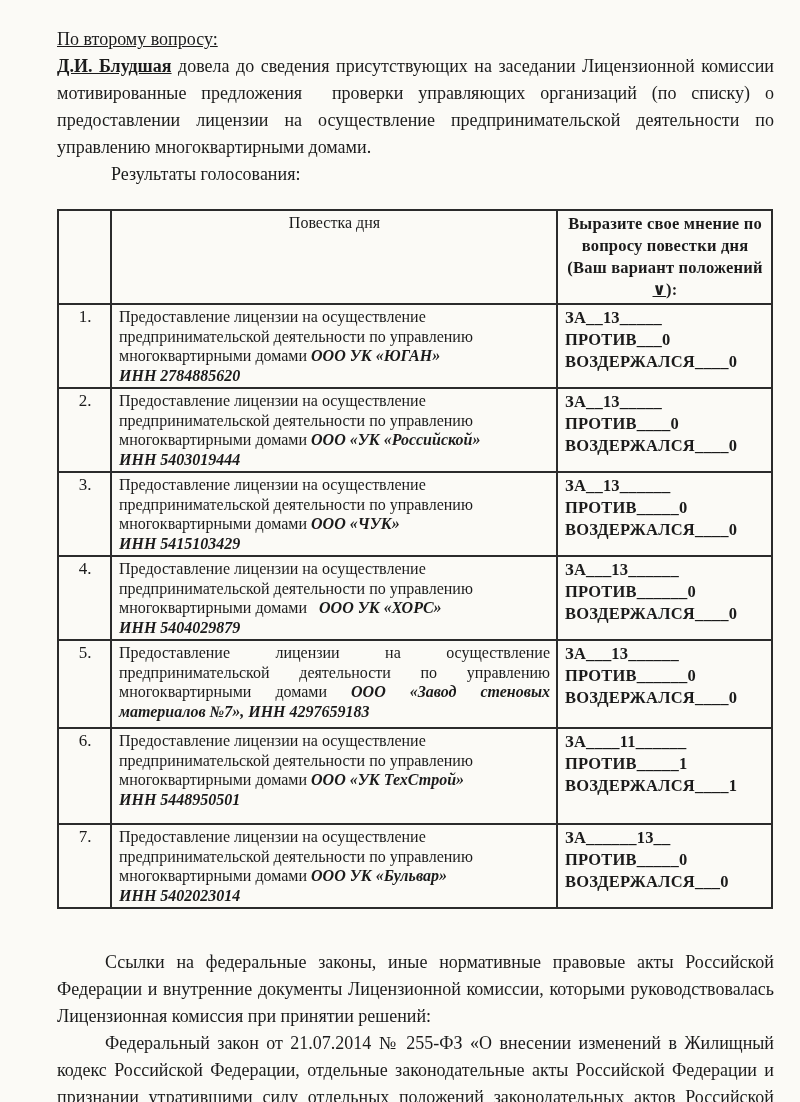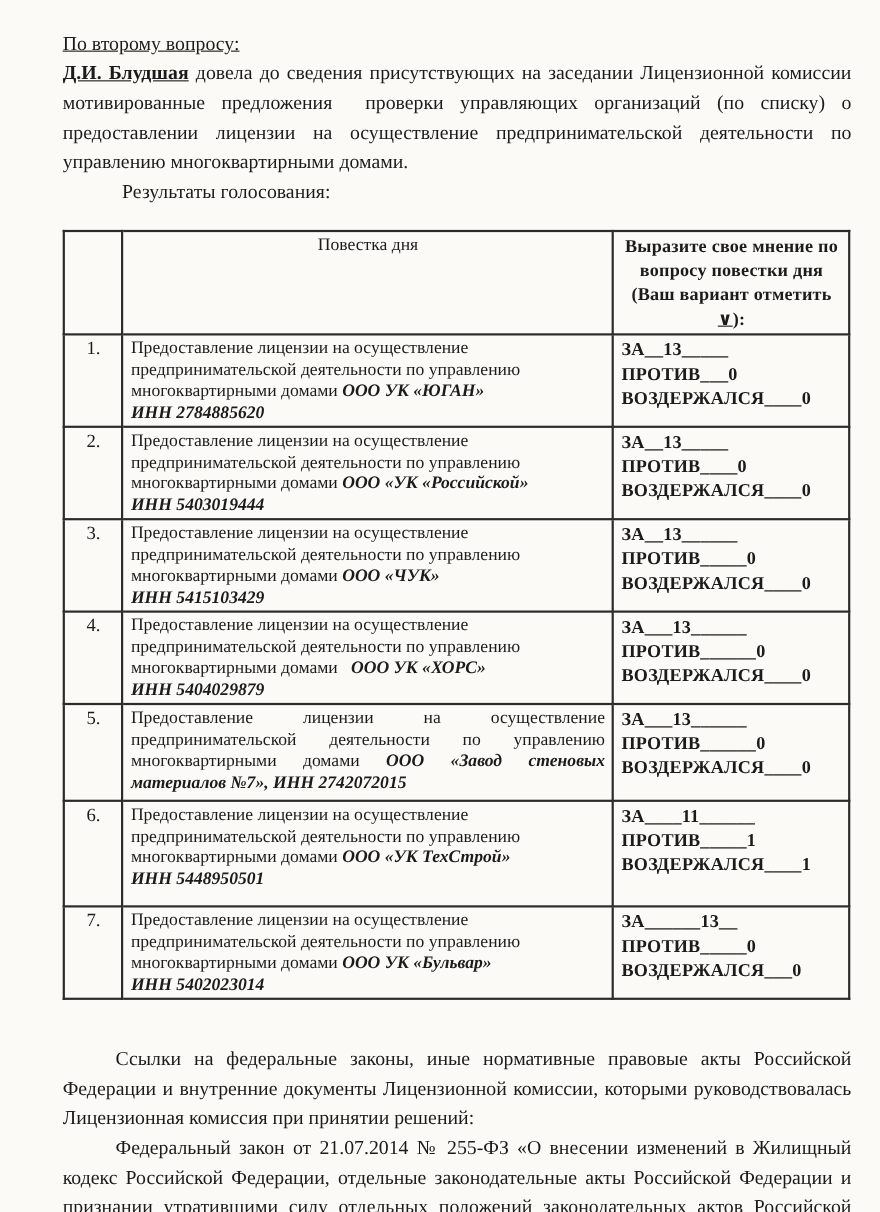--- a/index.html
+++ b/index.html
@@ -72,21 +72,21 @@
   <p class="intro"><span class="b ul">Д.И. Блудшая</span> <span>довела до сведения присутствующих на заседании Лицензионной комиссии мотивированные предложения&nbsp; проверки управляющих организаций (по списку) о предоставлении лицензии на осуществление предпринимательской деятельности по управлению многоквартирными домами.</span></p>
 
   <p class="results">Результаты голосования:</p>
 
   <table class="vote-table">
     <tbody>
         <tr class="hrow">
       <td class="c-num"></td>
       <td class="c-agenda agenda-head">Повестка дня</td>
       <td class="c-vote vote-head">
-        <span>Выразите свое мнение по вопросу повестки дня (Ваш вариант отметить</span><br>
+        <span>Выразите свое мнение по вопросу повестки дня (Ваш вариант положений</span><br>
         <span class="ul">∨</span><span>):</span>
       </td>
     </tr>
 
     <tr class="r1">
       <td class="c-num">1.</td>
       <td class="c-agenda">
         <span>Предоставление лицензии на осуществление предпринимательской деятельности по управлению многоквартирными домами</span>
         <span class="bi">ООО УК «ЮГАН»</span><br>
         <span class="bi">ИНН 2784885620</span>
@@ -138,21 +138,21 @@
         <div>ПРОТИВ______0</div>
         <div>ВОЗДЕРЖАЛСЯ____0</div>
       </td>
     </tr>
 
     <tr class="r5">
       <td class="c-num">5.</td>
       <td class="c-agenda just">
         <span>Предоставление лицензии на осуществление предпринимательской деятельности по управлению многоквартирными домами</span>
         <span class="bi">ООО «Завод стеновых материалов №7»,</span>
-        <span class="bi">ИНН 2742072015</span>
+        <span class="bi">ИНН 4297659183</span>
       </td>
       <td class="c-vote vote-lines">
         <div>ЗА___13______</div>
         <div>ПРОТИВ______0</div>
         <div>ВОЗДЕРЖАЛСЯ____0</div>
       </td>
     </tr>
 
     <tr class="r6">
       <td class="c-num">6.</td>

